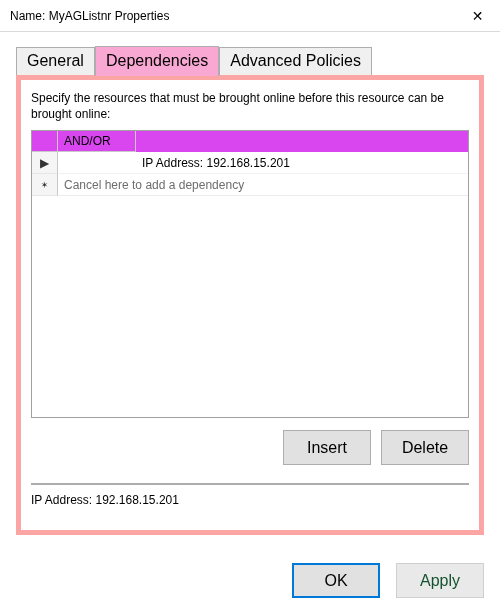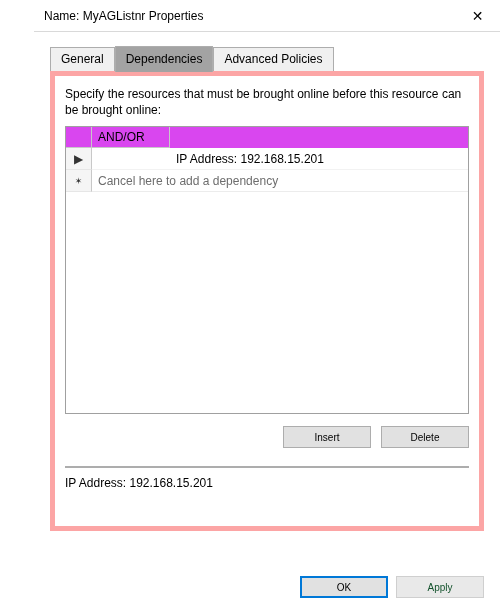--- a/index.html
+++ b/index.html
@@ -41,31 +41,31 @@
       align-items: flex-end;
       margin-top: 6px;
       position: relative;
     }
     .tab {
       padding: 4px 10px 5px 10px;
       border: 1px solid #adadad;
       border-bottom: none;
       background: #fff;
       margin-right: 0px;
-      font-size: 12px;
+      font-size: 16px;
       position: relative;
       cursor: default;
     }
     .tab.inactive {
       background: #f0f0f0;
       top: 1px;
       border-bottom: 1px solid #adadad;
     }
     .tab.active {
-      background: #a3a3a3;
+      background: #f9a8d4;
       z-index: 2;
       padding-top: 5px;
       padding-bottom: 6px;
       top: 0px;
       margin-bottom: -1px;
     }
     .tabpanel {
       border: 5px solid #fca5a5;
       padding: 10px 10px 12px 10px;
       height: 460px;
@@ -130,25 +130,25 @@
       border-bottom: 1px solid #ececec;
     }
     .grid-buttons {
       display: flex;
       justify-content: flex-end;
       gap: 10px;
       margin-top: 12px;
     }
     .btn {
       min-width: 88px;
-      height: 22px;
+      height: 35px;
       background: #e1e1e1;
       border: 1px solid #adadad;
       font-family: inherit;
-      font-size: 10px;
+      font-size: 16px;
       cursor: pointer;
       display: inline-flex;
       align-items: center;
       justify-content: center;
     }
     .divider {
       margin-top: 18px;
       border: none;
       border-top: 1px solid #adadad;
       border-bottom: 1px solid #adadad;
@@ -156,37 +156,36 @@
     }
     .status-line {
       margin-top: 8px;
       font-size: 12px;
     }
     .footer {
       position: absolute;
       bottom: 12px;
       right: 16px;
       display: flex;
-      gap: 8px;
+      gap: 16px;
     }
     .footer .btn { min-width: 88px; }
     .btn.default {
       border: 2px solid #0078d7;
       background: #e1e1e1;
     }
     .btn.disabled {
       color: #14532d;
       border-color: #cfcfcf;
       background: #e9e9e9;
     }
     .page {
       position: relative;
       width: 500px;
       height: 610px;
-      padding-left: 34px;
     }
   </style>
 </head>
 <body>
 <div class="page">
 
   <div class="titlebar">
     <span class="titlebar-title">Name: MyAGListnr Properties</span>
     <div class="close-btn">✕</div>
   </div>

